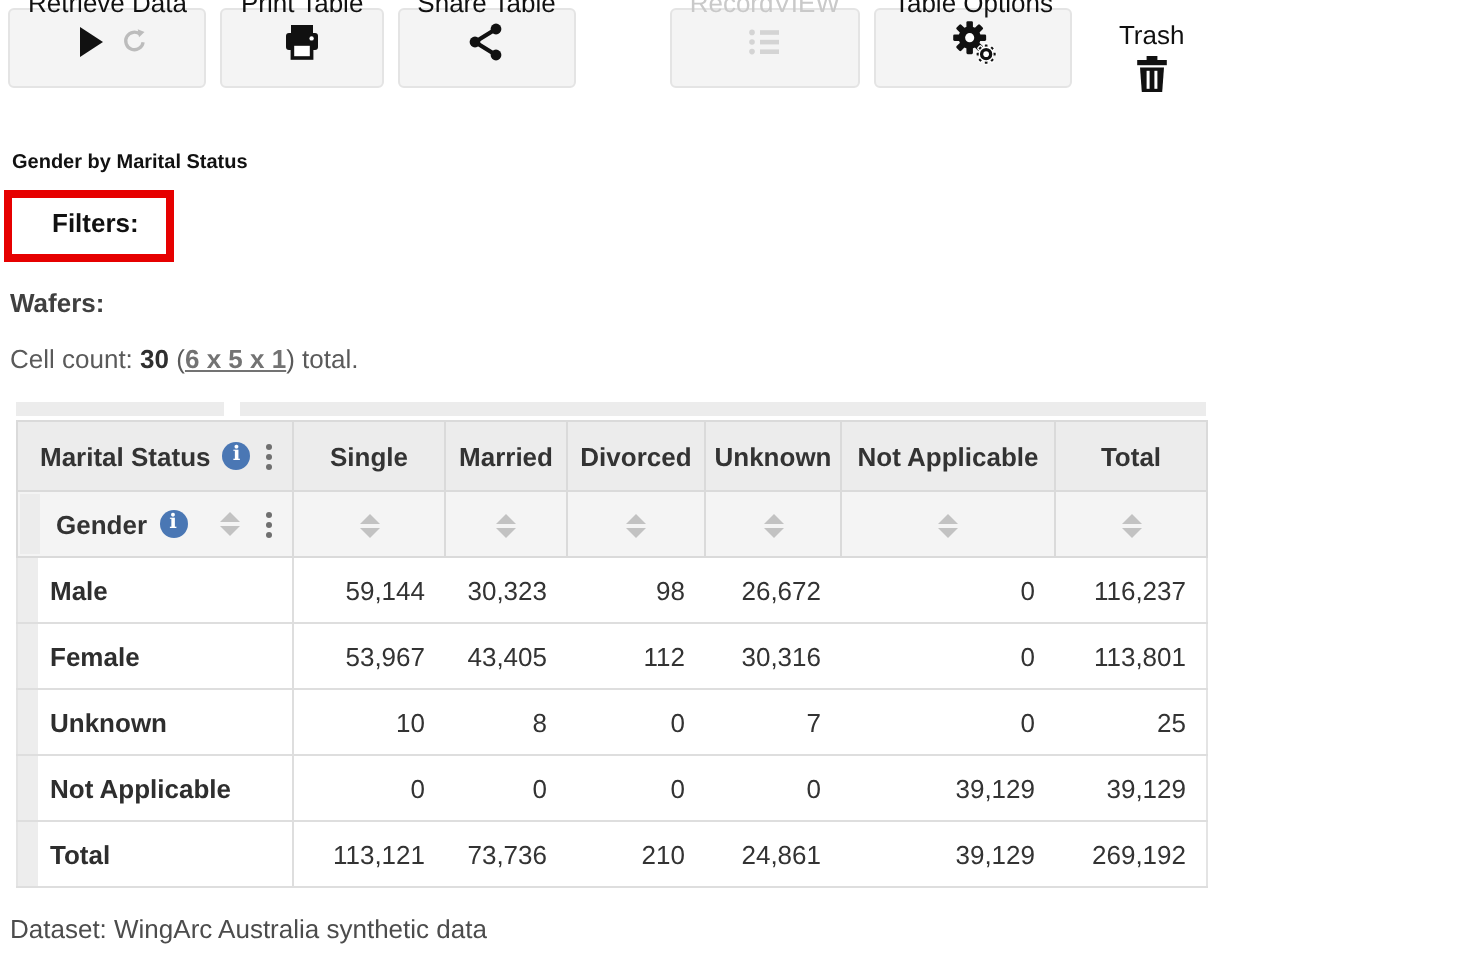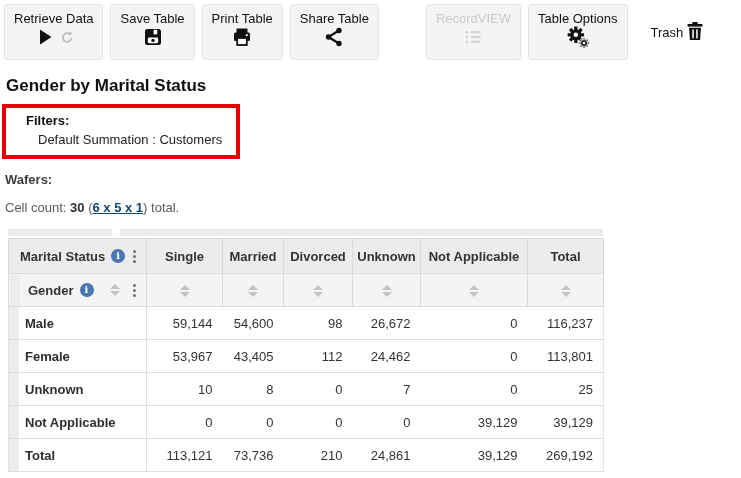--- a/index.html
+++ b/index.html
@@ -5,45 +5,45 @@
   html,body{margin:0;padding:0;background:#fff;}
   body{
     width:741px;height:478px;overflow:hidden;
     font-family:"Liberation Sans","DejaVu Sans",sans-serif;
     font-size:13px;color:#333;position:relative;
   }
   
   .toolbar{display:flex;align-items:flex-start;gap:7px;padding:4px 0 0 4px;}
   .tbtn{
     background:#f4f4f4;border:1px solid #e4e4e4;border-radius:3px;
-    height:56px;display:flex;flex-direction:column;align-items:center;
-    justify-content:center;padding:6px 9px 8px 9px;box-sizing:border-box;
+    height:40px;display:flex;flex-direction:column;align-items:center;
+    justify-content:flex-end;padding:6px 9px 8px 9px;box-sizing:border-box;
     cursor:pointer;
   }
   .tbtn-label{font-size:13px;color:#111;white-space:nowrap;}
   .tbtn-icons{display:flex;align-items:center;gap:3px;height:26px;}
   .tbtn.disabled{cursor:default;margin-left:40px;}
   .tbtn.disabled .tbtn-label{color:#c9c9c9;}
   .trash-tool{
     background:transparent;border:none;height:58px;margin-left:12px;
-    display:flex;align-items:center;
-    justify-content:space-between;padding:6px 4px 8px 4px;box-sizing:border-box;cursor:pointer;
-  }
-  
-  .page-title{font-weight:bold;color:#111;margin:14px 0 0 6px;font-size:17px;}
+    display:flex;flex-direction:column;align-items:center;
+    padding:6px 4px 8px 4px;box-sizing:border-box;cursor:pointer;
+  }
+  
+  .page-title{font-weight:bold;color:#111;margin:14px 0 0 6px;font-size:10px;}
   .filters-box{
     border:4px solid #e60000;margin:8px 0 0 2px;padding:5px 14px 8px 20px;
     display:inline-block;
   }
   .filters-heading{font-weight:bold;color:#111;}
   .filters-value{margin:4px 0 0 12px;color:#222;}
   .wafers-heading{font-weight:bold;color:#404040;margin:13px 0 0 5px;}
   .cell-count{margin:13px 0 0 5px;color:#5a5a5a;}
   .cell-count b{color:#2f2f2f;}
-  .cell-count a{color:#0c4a6e;font-weight:bold;text-decoration:underline;cursor:pointer;}
+  .cell-count a{color:#737373;font-weight:bold;text-decoration:underline;cursor:pointer;}
   
   .table-wrap{margin:14px 0 0 8px;width:595px;}
   .top-strip{display:flex;height:7px;margin-bottom:2px;}
   .top-strip .seg1{width:104px;background:#ececec;}
   .top-strip .gap{width:8px;background:#fff;}
   .top-strip .seg2{flex:1;background:#ececec;}
   table{border-collapse:collapse;table-layout:fixed;width:595px;font-size:13px;color:#333;}
   thead th{background:#ececec;border:1px solid #dadada;font-weight:bold;}
   thead tr.sort-row th{background:#f4f4f4;}
   tr.hdr-row th{height:32px;}
@@ -101,33 +101,20 @@
       <span>
         <svg width="15" height="15" viewBox="0 0 24 24">
           <path d="M18.5 13 a7 7 0 1 1 -2.2 -6.2" fill="none" stroke="#bcbcbc" stroke-width="2.6"></path>
           <path d="M14.2 2.6 l5.4 2.2 -4.4 4.2 z" fill="#bcbcbc"></path>
         </svg>
       </span>
     </span>
   </div>
 
 
-  <div class="tbtn">
-    <span class="tbtn-label">Save Table</span>
-    <span class="tbtn-icons">
-      <span>
-        <svg width="24" height="24" viewBox="0 0 24 24">
-          <rect x="4" y="4" width="16" height="16" rx="2.5" fill="#111"></rect>
-          <rect x="12.6" y="4.8" width="3.6" height="4.6" fill="#fff"></rect>
-          <rect x="6.8" y="12.6" width="10.4" height="5.6" rx="1.4" fill="#fff"></rect>
-          <circle cx="12" cy="15.4" r="1.7" fill="#111"></circle>
-        </svg>
-      </span>
-    </span>
-  </div>
 
   <div class="tbtn">
     <span class="tbtn-label">Print Table</span>
     <span class="tbtn-icons">
       <span>
         <svg width="24" height="24" viewBox="0 0 24 24">
           <rect x="6.5" y="3.5" width="11" height="5" fill="#111"></rect>
           <rect x="4" y="7.5" width="16" height="8.5" rx="1.5" fill="#111"></rect>
           <circle cx="16.8" cy="10.2" r="1.1" fill="#fff"></circle>
           <rect x="7.2" y="13" width="9.6" height="7" fill="#fff" stroke="#111" stroke-width="1.8"></rect>
@@ -218,21 +205,20 @@
       </span>
     </span>
   </div>
 </div>
 
 
 <div class="page-title">Gender by Marital Status</div>
 
 <div class="filters-box">
   <div class="filters-heading">Filters:</div>
-  <div class="filters-value">Default Summation : Customers</div>
 </div>
 
 <div class="wafers-heading">Wafers:</div>
 
 <div class="cell-count">
   <span>Cell count: </span><b>30</b>
   <span>(</span><a>6 x 5 x 1</a><span>)</span><span> total.</span>
 </div>
 
 
@@ -313,37 +299,37 @@
     </thead>
     <tbody>
       <tr>
         <th>
             <div class="rowhead">
               <span class="strip"></span>
               <span class="lbl">Male</span>
             </div>
           </th>
         <td>59,144</td>
-        <td>54,600</td>
+        <td>30,323</td>
         <td>98</td>
         <td>26,672</td>
         <td>0</td>
         <td>116,237</td>
       </tr>
       <tr>
         <th>
             <div class="rowhead">
               <span class="strip"></span>
               <span class="lbl">Female</span>
             </div>
           </th>
         <td>53,967</td>
         <td>43,405</td>
         <td>112</td>
-        <td>24,462</td>
+        <td>30,316</td>
         <td>0</td>
         <td>113,801</td>
       </tr>
       <tr>
         <th>
             <div class="rowhead">
               <span class="strip"></span>
               <span class="lbl">Unknown</span>
             </div>
           </th>

